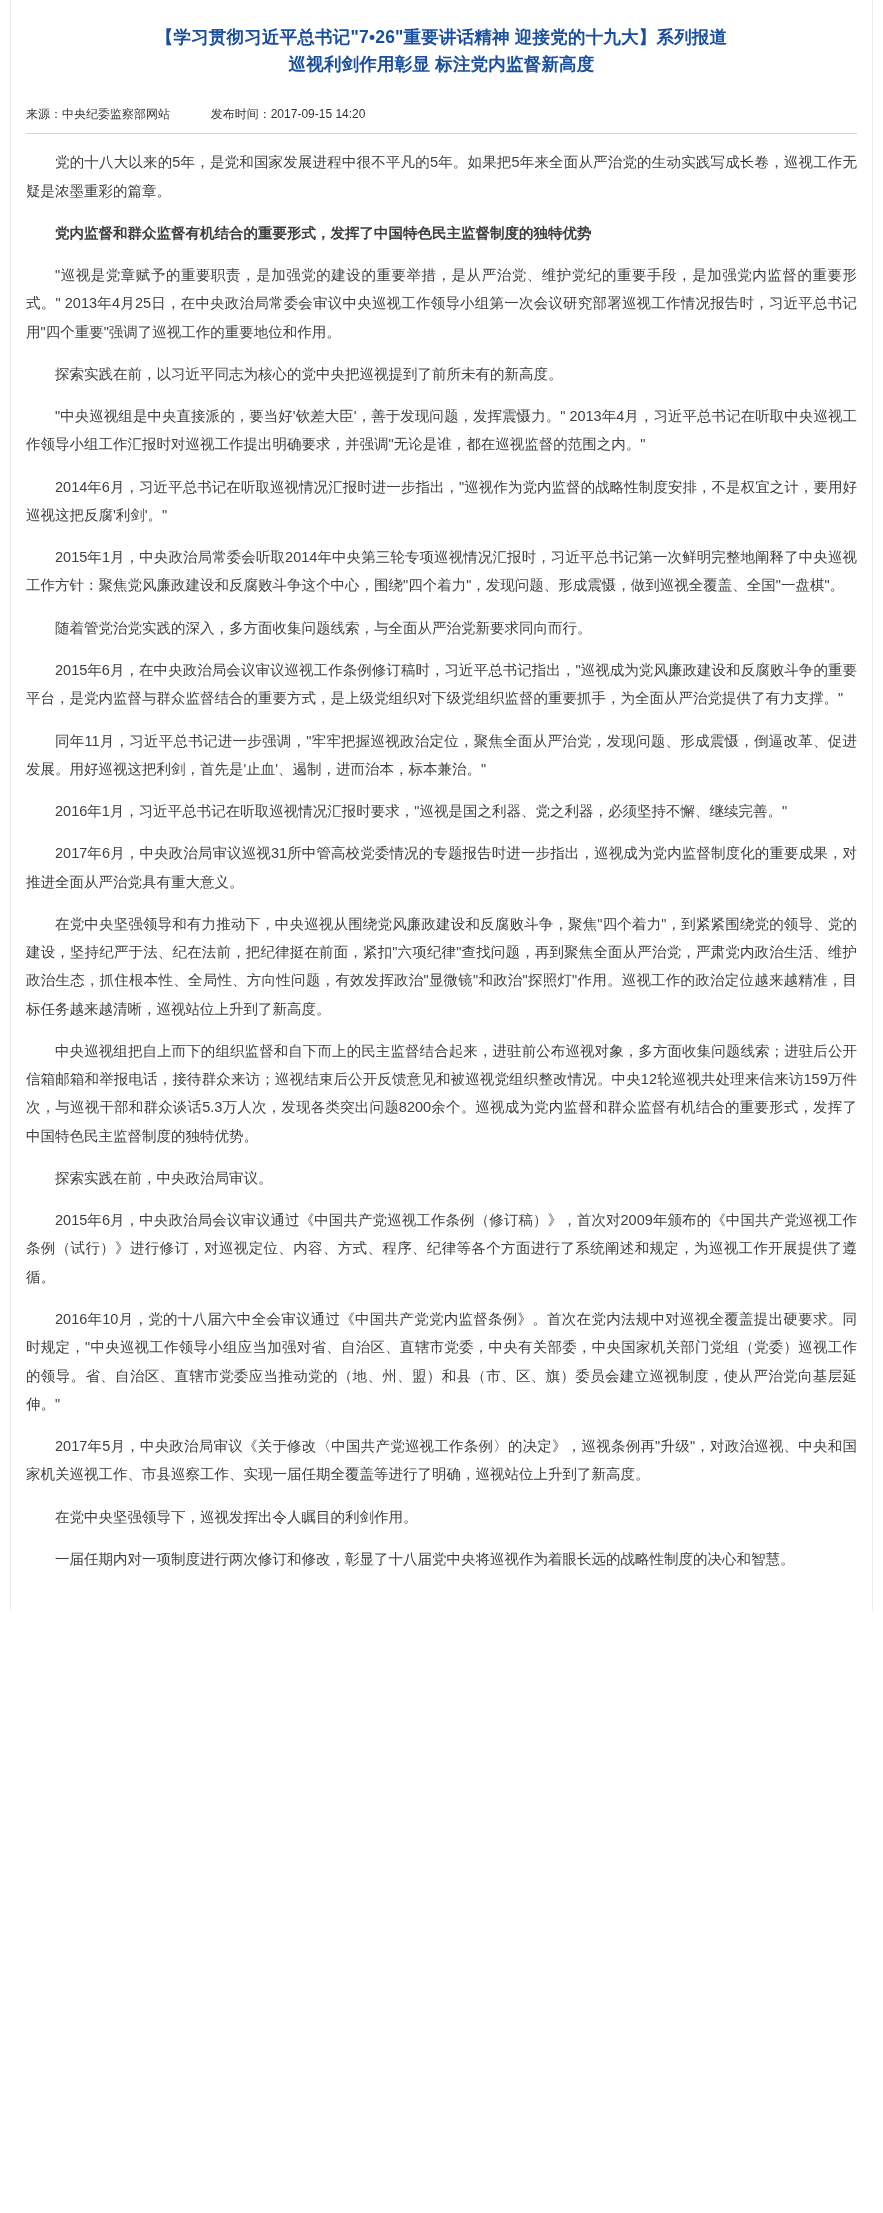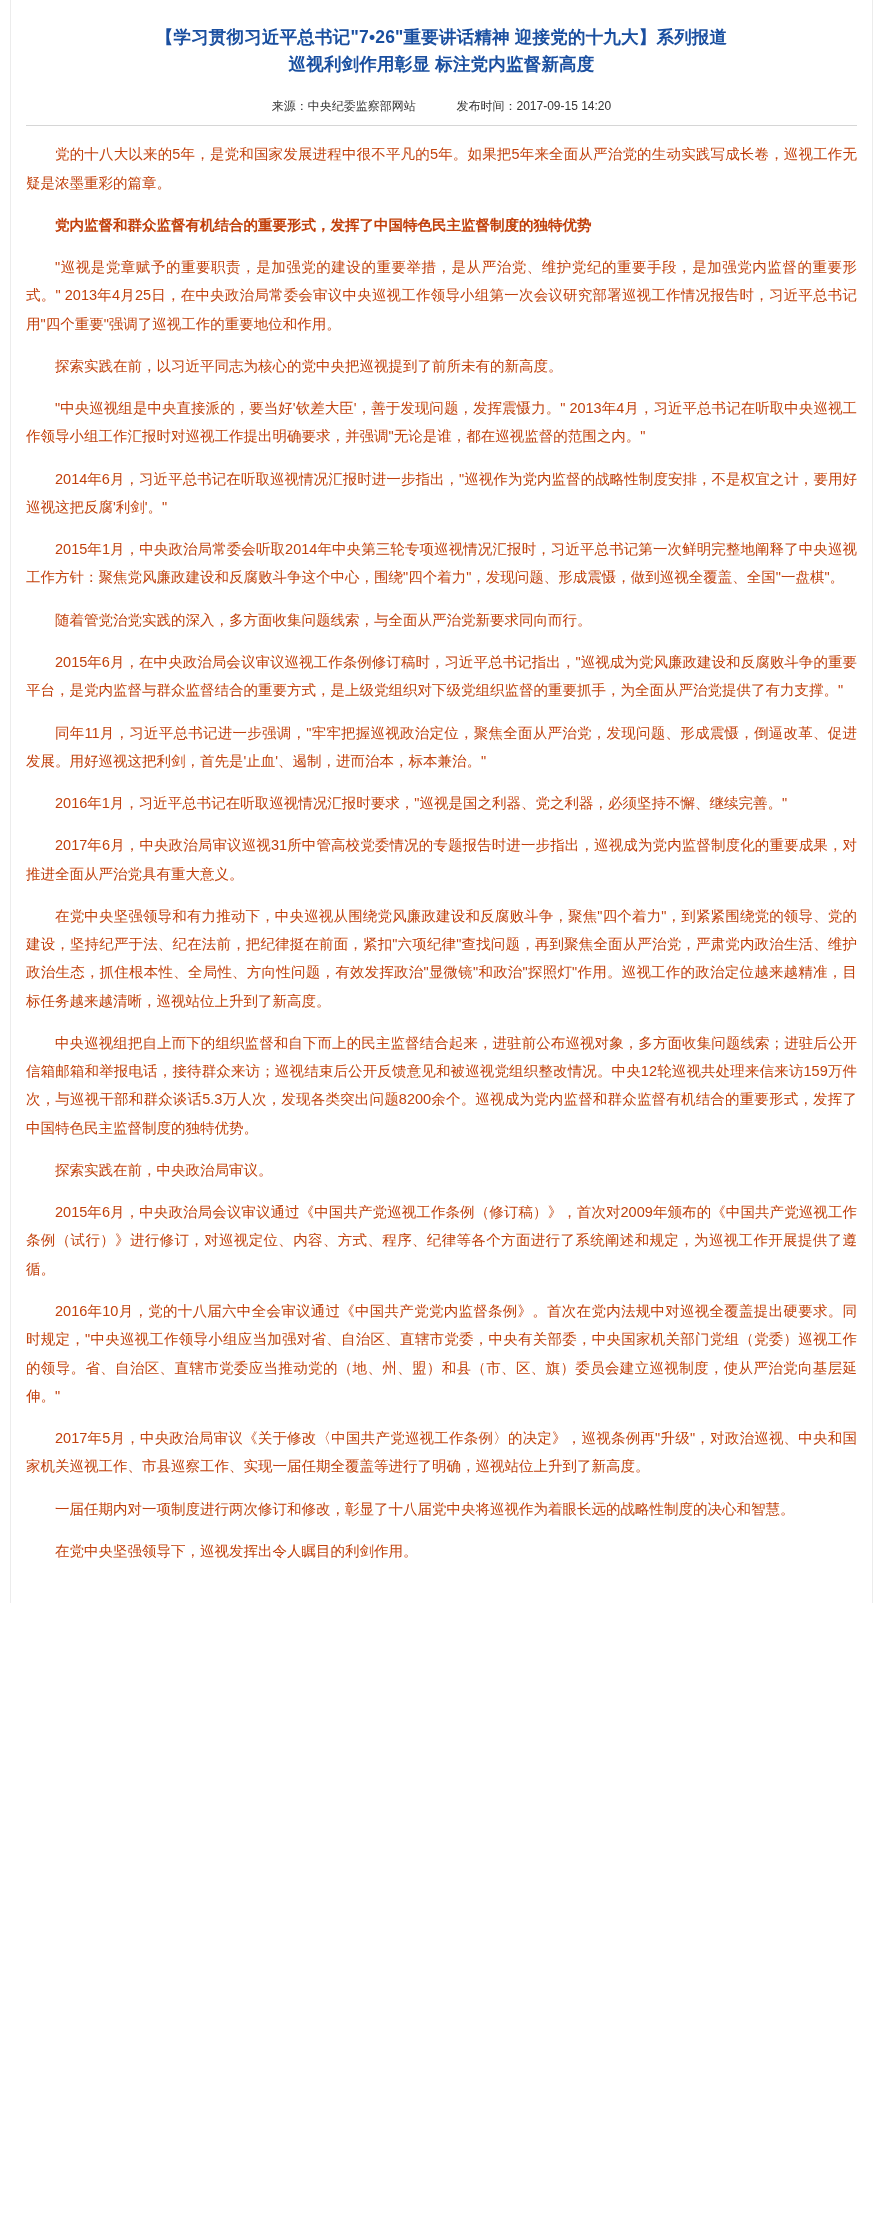--- a/index.html
+++ b/index.html
@@ -25,24 +25,23 @@
     font-weight: bold;
     font-size: 17.5px;
     line-height: 1.55;
     letter-spacing: 0.2px;
     margin: 6px 0 2px 0;
   }
   .headline .line2 {
     display: block;
   }
   .meta {
-    text-align: center;
     font-size: 12px;
     color: #333333;
-    margin-top: 20px;
+    margin-top: 28px;
     margin-bottom: 10px;
   }
   .meta span {
     display: inline-block;
   }
   .meta .sep {
     display: inline-block;
     width: 34px;
   }
   .rule {
@@ -50,21 +49,21 @@
     border-top: 1px solid #d6d6d6;
     margin: 6px 0 14px 0;
   }
   .article p {
     font-size: 14.5px;
     line-height: 1.95;
     text-align: justify;
     text-justify: inter-ideograph;
     margin: 0 0 14px 0;
     text-indent: 2em;
-    color: #c2410c;
+    color: #404040;
   }
   .article p.subhead {
     font-weight: bold;
     text-indent: 2em;
   }
   .side-rule-left {
     position: absolute;
     left: 10px;
     top: 0;
     bottom: 0;
@@ -112,16 +111,16 @@
     <p>2015年6月，在中央政治局会议审议巡视工作条例修订稿时，习近平总书记指出，"巡视成为党风廉政建设和反腐败斗争的重要平台，是党内监督与群众监督结合的重要方式，是上级党组织对下级党组织监督的重要抓手，为全面从严治党提供了有力支撑。"</p>
     <p>同年11月，习近平总书记进一步强调，"牢牢把握巡视政治定位，聚焦全面从严治党，发现问题、形成震慑，倒逼改革、促进发展。用好巡视这把利剑，首先是'止血'、遏制，进而治本，标本兼治。"</p>
     <p>2016年1月，习近平总书记在听取巡视情况汇报时要求，"巡视是国之利器、党之利器，必须坚持不懈、继续完善。"</p>
     <p>2017年6月，中央政治局审议巡视31所中管高校党委情况的专题报告时进一步指出，巡视成为党内监督制度化的重要成果，对推进全面从严治党具有重大意义。</p>
     <p>在党中央坚强领导和有力推动下，中央巡视从围绕党风廉政建设和反腐败斗争，聚焦"四个着力"，到紧紧围绕党的领导、党的建设，坚持纪严于法、纪在法前，把纪律挺在前面，紧扣"六项纪律"查找问题，再到聚焦全面从严治党，严肃党内政治生活、维护政治生态，抓住根本性、全局性、方向性问题，有效发挥政治"显微镜"和政治"探照灯"作用。巡视工作的政治定位越来越精准，目标任务越来越清晰，巡视站位上升到了新高度。</p>
     <p>中央巡视组把自上而下的组织监督和自下而上的民主监督结合起来，进驻前公布巡视对象，多方面收集问题线索；进驻后公开信箱邮箱和举报电话，接待群众来访；巡视结束后公开反馈意见和被巡视党组织整改情况。中央12轮巡视共处理来信来访159万件次，与巡视干部和群众谈话5.3万人次，发现各类突出问题8200余个。巡视成为党内监督和群众监督有机结合的重要形式，发挥了中国特色民主监督制度的独特优势。</p>
     <p>探索实践在前，中央政治局审议。</p>
     <p>2015年6月，中央政治局会议审议通过《中国共产党巡视工作条例（修订稿）》，首次对2009年颁布的《中国共产党巡视工作条例（试行）》进行修订，对巡视定位、内容、方式、程序、纪律等各个方面进行了系统阐述和规定，为巡视工作开展提供了遵循。</p>
     <p>2016年10月，党的十八届六中全会审议通过《中国共产党党内监督条例》。首次在党内法规中对巡视全覆盖提出硬要求。同时规定，"中央巡视工作领导小组应当加强对省、自治区、直辖市党委，中央有关部委，中央国家机关部门党组（党委）巡视工作的领导。省、自治区、直辖市党委应当推动党的（地、州、盟）和县（市、区、旗）委员会建立巡视制度，使从严治党向基层延伸。"</p>
     <p>2017年5月，中央政治局审议《关于修改〈中国共产党巡视工作条例〉的决定》，巡视条例再"升级"，对政治巡视、中央和国家机关巡视工作、市县巡察工作、实现一届任期全覆盖等进行了明确，巡视站位上升到了新高度。</p>
+    <p>在党中央坚强领导下，巡视发挥出令人瞩目的利剑作用。</p>
     <p>一届任期内对一项制度进行两次修订和修改，彰显了十八届党中央将巡视作为着眼长远的战略性制度的决心和智慧。</p>
-    <p>在党中央坚强领导下，巡视发挥出令人瞩目的利剑作用。</p>
   </div>
 </div>
 
 </body></html>

